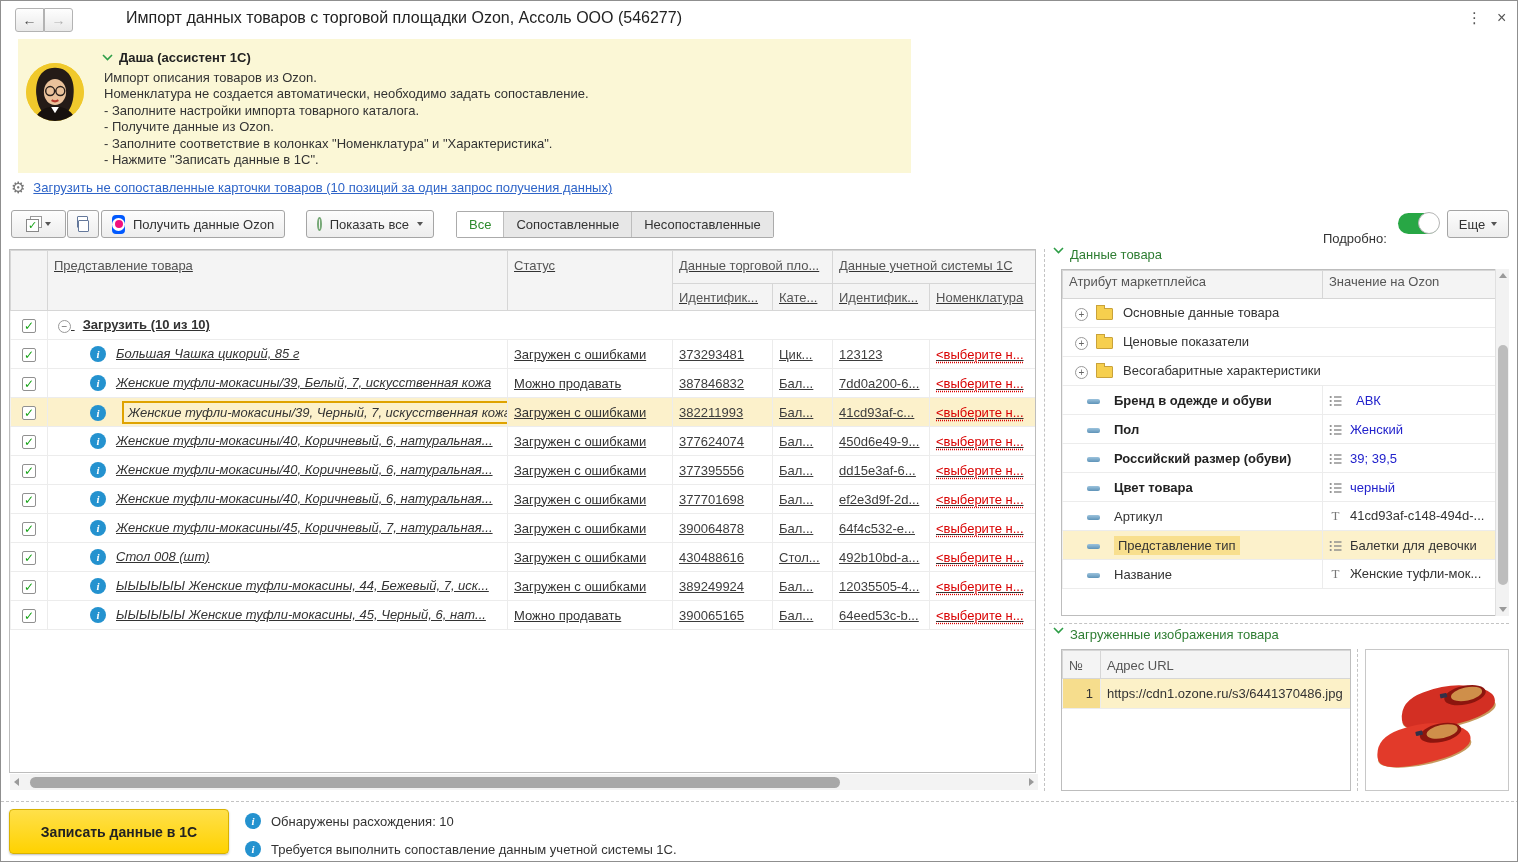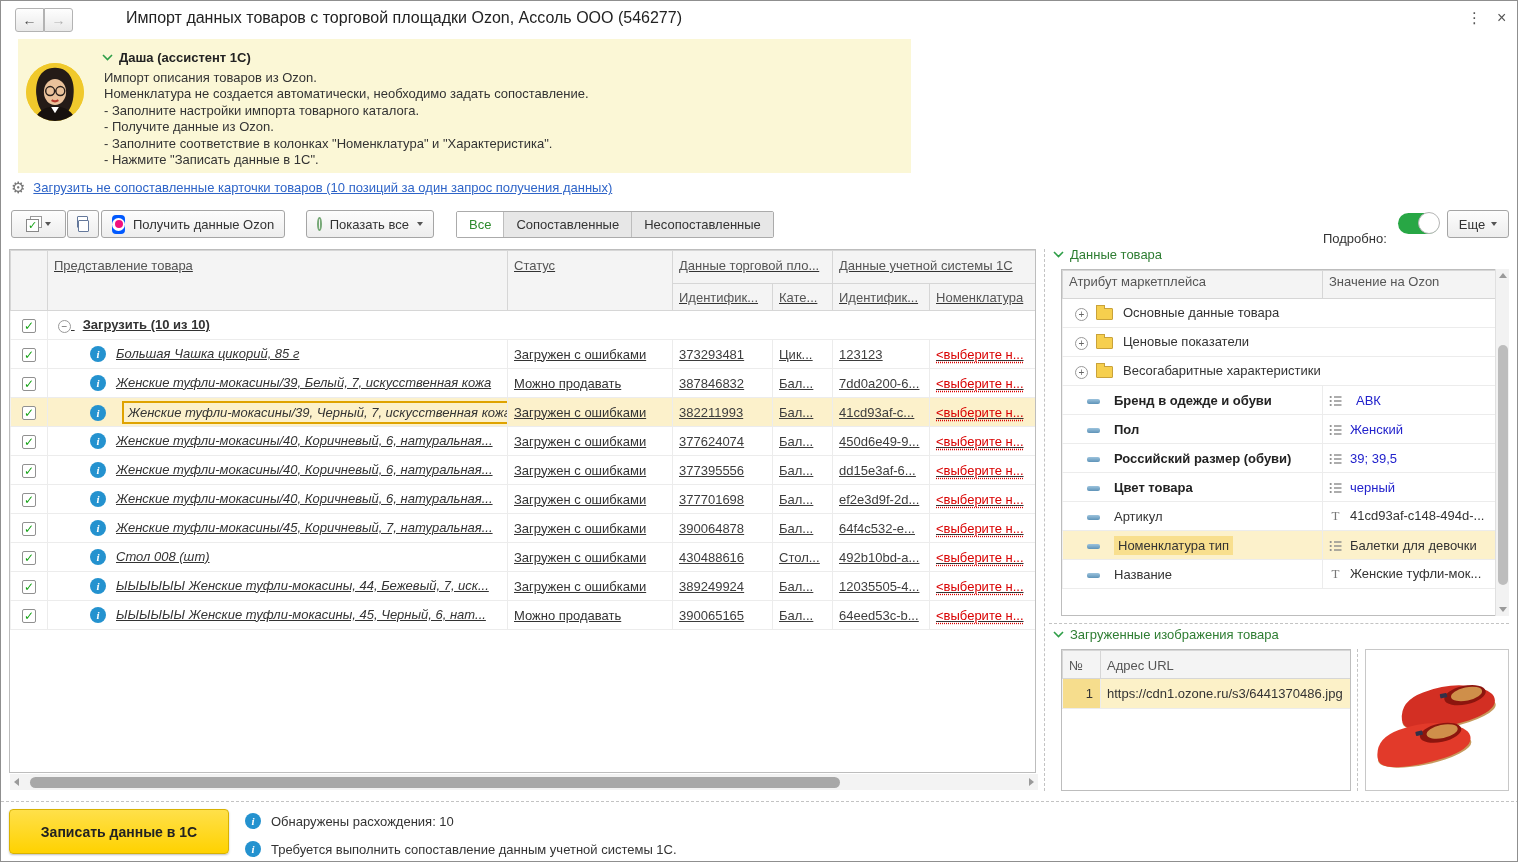--- a/index.html
+++ b/index.html
@@ -81,21 +81,21 @@
   #vscroll { position:absolute; left:1494px; top:268px; width:14px; height:347px; background:#f2f2f2; border-left:1px solid #e0e0e0; }
   #vscroll .thumb { position:absolute; left:2px; width:10px; top:76px; height:240px; background:#bdbdbd; border-radius:6px; cursor:pointer; }
   #vscroll .au { left:3px; top:4px; border-left:4px solid transparent; border-right:4px solid transparent; border-bottom:5px solid #9a9a9a; }
   #vscroll .ad { left:3px; bottom:4px; border-left:4px solid transparent; border-right:4px solid transparent; border-top:5px solid #9a9a9a; }
 
   
   .split-v { position:absolute; border-left:1px dashed #c3c3c3; width:0; }
   .split-h { position:absolute; border-top:1px dashed #c3c3c3; height:0; }
 
   
-  .sec-head { position:absolute; display:flex; align-items:center; gap:6px; color:#2e7d32; cursor:pointer; }
+  .sec-head { position:absolute; display:flex; align-items:flex-start; gap:6px; color:#2e7d32; cursor:pointer; }
   #attr-grid { position:absolute; left:1060px; top:268px; width:434px; height:347px; border:1px solid #bdbdbd; border-right:none; background:#fff; overflow:hidden; }
   #attr-grid .grid th { height:28px; padding-top:3px; }
   .dash { display:inline-block; width:13px; height:5px; background:linear-gradient(#9cc3dd,#5e93b8); border-radius:2px; vertical-align:middle; }
   .folder { display:inline-block; width:17px; height:12px; background:#f6cf4e; border:1px solid #c9a23a; border-radius:1px; position:relative; vertical-align:middle; margin-left:8px; }
   .folder:before { content:""; position:absolute; top:-4px; left:-1px; width:7px; height:3px; background:#f6cf4e; border:1px solid #c9a23a; border-bottom:none; }
   .fl-label { margin-left:10px; }
   .attr-label { margin-left:14px;text-align:center; }
   .attr-label.b { font-weight:bold; color:#222; }
   td.attr-td { padding-left:24px; }
   td.folder-td { padding-left:12px; }
@@ -426,21 +426,21 @@
                   <circle cx="1.7" cy="10" r="1.1" fill="#8a8a8a"></circle>
                   <line x1="5" y1="10" x2="12.5" y2="10" stroke="#8a8a8a" stroke-width="1.4"></line>
                 </g>
               </svg><span class="val-blue">черный</span></td>
         </tr>
         <tr>
           <td class="attr-td"><span class="dash"></span><span class="attr-label">Артикул</span></td>
           <td><span class="ticon">T</span><span class="val-black">41cd93af-c148-494d-...</span></td>
         </tr>
         <tr class="sel-attr">
-          <td class="attr-td"><span class="dash"></span><span class="attr-label hl-label">Номенклатура тип</span></td>
+          <td class="attr-td"><span class="dash"></span><span class="attr-label hl-label">Представление тип</span></td>
           <td><svg width="13" height="12" viewBox="0 0 13 12" style="vertical-align:middle;">
                 <g>
                   <circle cx="1.7" cy="2" r="1.1" fill="#8a8a8a"></circle>
                   <line x1="5" y1="2" x2="12.5" y2="2" stroke="#8a8a8a" stroke-width="1.4"></line>
                   <circle cx="1.7" cy="6" r="1.1" fill="#8a8a8a"></circle>
                   <line x1="5" y1="6" x2="12.5" y2="6" stroke="#8a8a8a" stroke-width="1.4"></line>
                   <circle cx="1.7" cy="10" r="1.1" fill="#8a8a8a"></circle>
                   <line x1="5" y1="10" x2="12.5" y2="10" stroke="#8a8a8a" stroke-width="1.4"></line>
                 </g>
               </svg><span class="val-black">Балетки для девочки</span></td>

